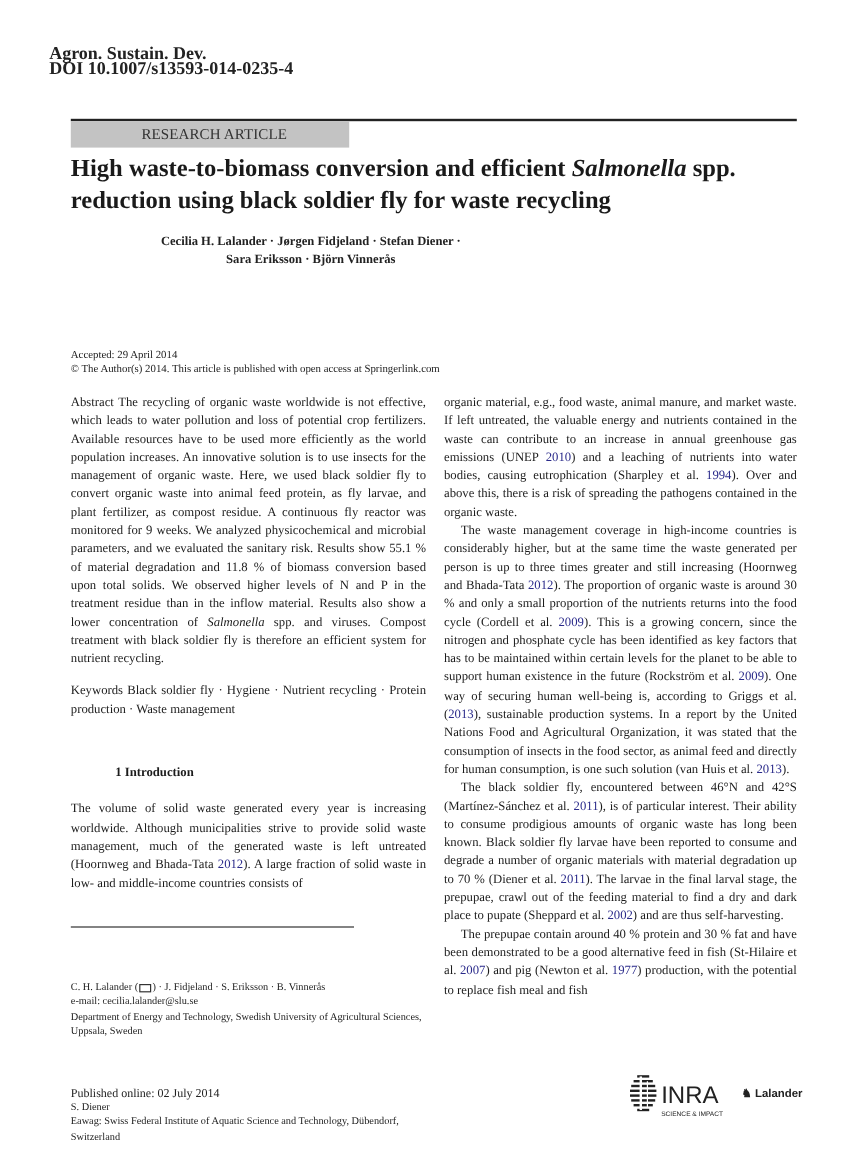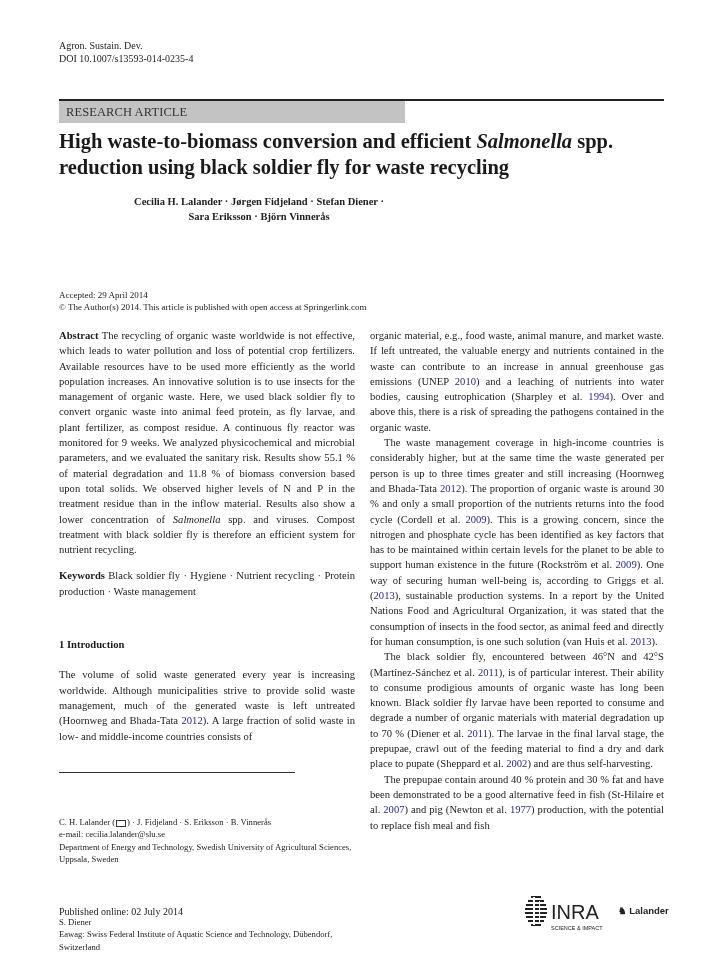--- a/index.html
+++ b/index.html
@@ -1,32 +1,32 @@
 <!DOCTYPE html>
 <html><head>
 <meta charset="utf-8">
 <style>
   html, body { margin:0; padding:0; background:#ffffff; }
   body { width:720px; height:968px; position:relative; overflow:hidden;
          font-family:"Liberation Serif", "DejaVu Serif", serif; color:#1a1a1a; }
   .abs { position:absolute; }
-  .journal { left:59px; top:39px; font-size:10px; line-height:13px; color:#222; }
+  .journal { left:41px; top:39px; font-size:15px; line-height:13px; color:#222;font-weight:bold; }
   .rule { left:59px; top:99px; width:605px; height:2px; background:#222; }
-  .article-type { left:59px; top:101px; width:346px; height:22px; background:#c3c3c3;
-                  font-size:12.5px; line-height:22px; padding-left:7px; box-sizing:border-box; color:#333; letter-spacing:0.1px; }
+  .article-type { left:59px; top:101px; width:232px; height:22px; background:#c3c3c3;
+                  font-size:12.5px; line-height:22px; padding-left:7px; box-sizing:border-box; color:#333; letter-spacing:0.1px;text-align:center; }
   .title { left:59px; top:128px; width:610px; font-size:20.5px; line-height:26px; font-weight:bold; color:#1a1a1a; }
   .title i { font-style:italic; }
   .authors { left:59px; top:194px; width:400px; font-size:10.5px; line-height:15px; font-weight:bold; color:#222;text-align:center; }
   .dates { left:59px; top:289px; width:420px; font-size:9px; line-height:12px; color:#222; }
   .col { font-size:10.6px; line-height:15.3px; text-align:justify; color:#1c1c1c; }
   .left { left:59px; width:296px; }
   .right { left:370px; width:294px; }
   .col p { margin:0; }
   .indent { text-indent:14px; }
-  b.lead { font-weight:bold; }
+  b.lead { font-weight:normal; }
   .cite { color:#2a2a8a; }
   .section-head { font-weight:bold; font-size:10.6px; }
   .footnote-rule { left:59px; top:772px; width:236px; height:1px; background:#333; }
   .footnote { left:59px; width:296px; font-size:8.6px; line-height:12.4px; color:#222;margin-top:40px; }
   .published { left:59px; top:906px; font-size:10px; color:#222; }
   .inra { left:525px; top:892px; width:95px; height:44px; }
   .springer { left:618px; top:905px; font-size:9.5px; color:#222; font-family:"Liberation Sans", sans-serif; font-weight:bold; }
   .mail-icon { display:inline-block; width:10px; height:7px; border:1px solid #333; vertical-align:middle; position:relative; box-sizing:border-box; margin:0 1px; }
 </style>
 </head>
@@ -53,21 +53,21 @@
   <div>© The Author(s) 2014. This article is published with open access at Springerlink.com</div>
 </div>
 
 <div class="abs col left" style="top:328px;">
   <p>
     <b class="lead">Abstract</b><span> The recycling of organic waste worldwide is not effective, which leads to water pollution and loss of potential crop fertilizers. Available resources have to be used more efficiently as the world population increases. An innovative solution is to use insects for the management of organic waste. Here, we used black soldier fly to convert organic waste into animal feed protein, as fly larvae, and plant fertilizer, as compost residue. A continuous fly reactor was monitored for 9 weeks. We analyzed physicochemical and microbial parameters, and we evaluated the sanitary risk. Results show 55.1 % of material degradation and 11.8 % of biomass conversion based upon total solids. We observed higher levels of N and P in the treatment residue than in the inflow material. Results also show a lower concentration of </span><i>Salmonella</i><span> spp. and viruses. Compost treatment with black soldier fly is therefore an efficient system for nutrient recycling.</span>
   </p>
   <p style="margin-top:11px;">
     <b class="lead">Keywords</b><span> Black soldier fly · Hygiene · Nutrient recycling · Protein production · Waste management</span>
   </p>
-  <p class="section-head" style="margin-top:38px;">1 Introduction</p>
+  <p class="section-head" style="margin-top:38px;margin-left:37px;">1 Introduction</p>
   <p style="margin-top:15px;">
     <span>The volume of solid waste generated every year is increasing worldwide. Although municipalities strive to provide solid waste management, much of the generated waste is left untreated (Hoornweg and Bhada-Tata </span><span class="cite">2012</span><span>). A large fraction of solid waste in low- and middle-income countries consists of</span>
   </p>
 </div>
 
 <div class="abs footnote-rule"></div>
 <div class="abs footnote" style="top:776px;">
   <div>
     <span>C. H. Lalander (</span><span class="mail-icon"></span><span>) · J. Fidjeland · S. Eriksson · B. Vinnerås</span>
   </div>

